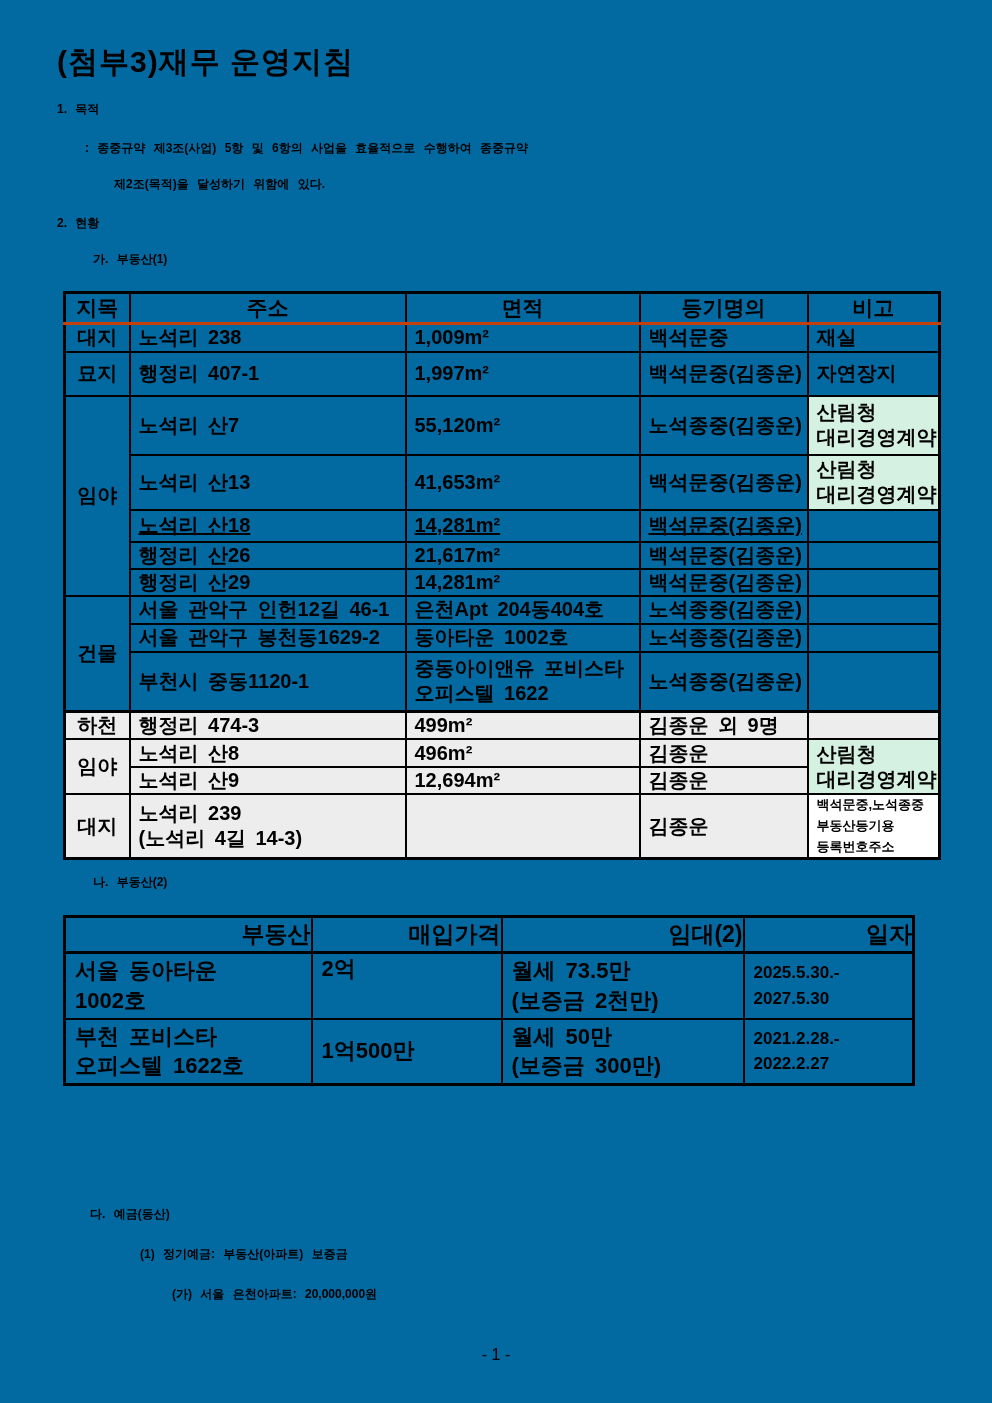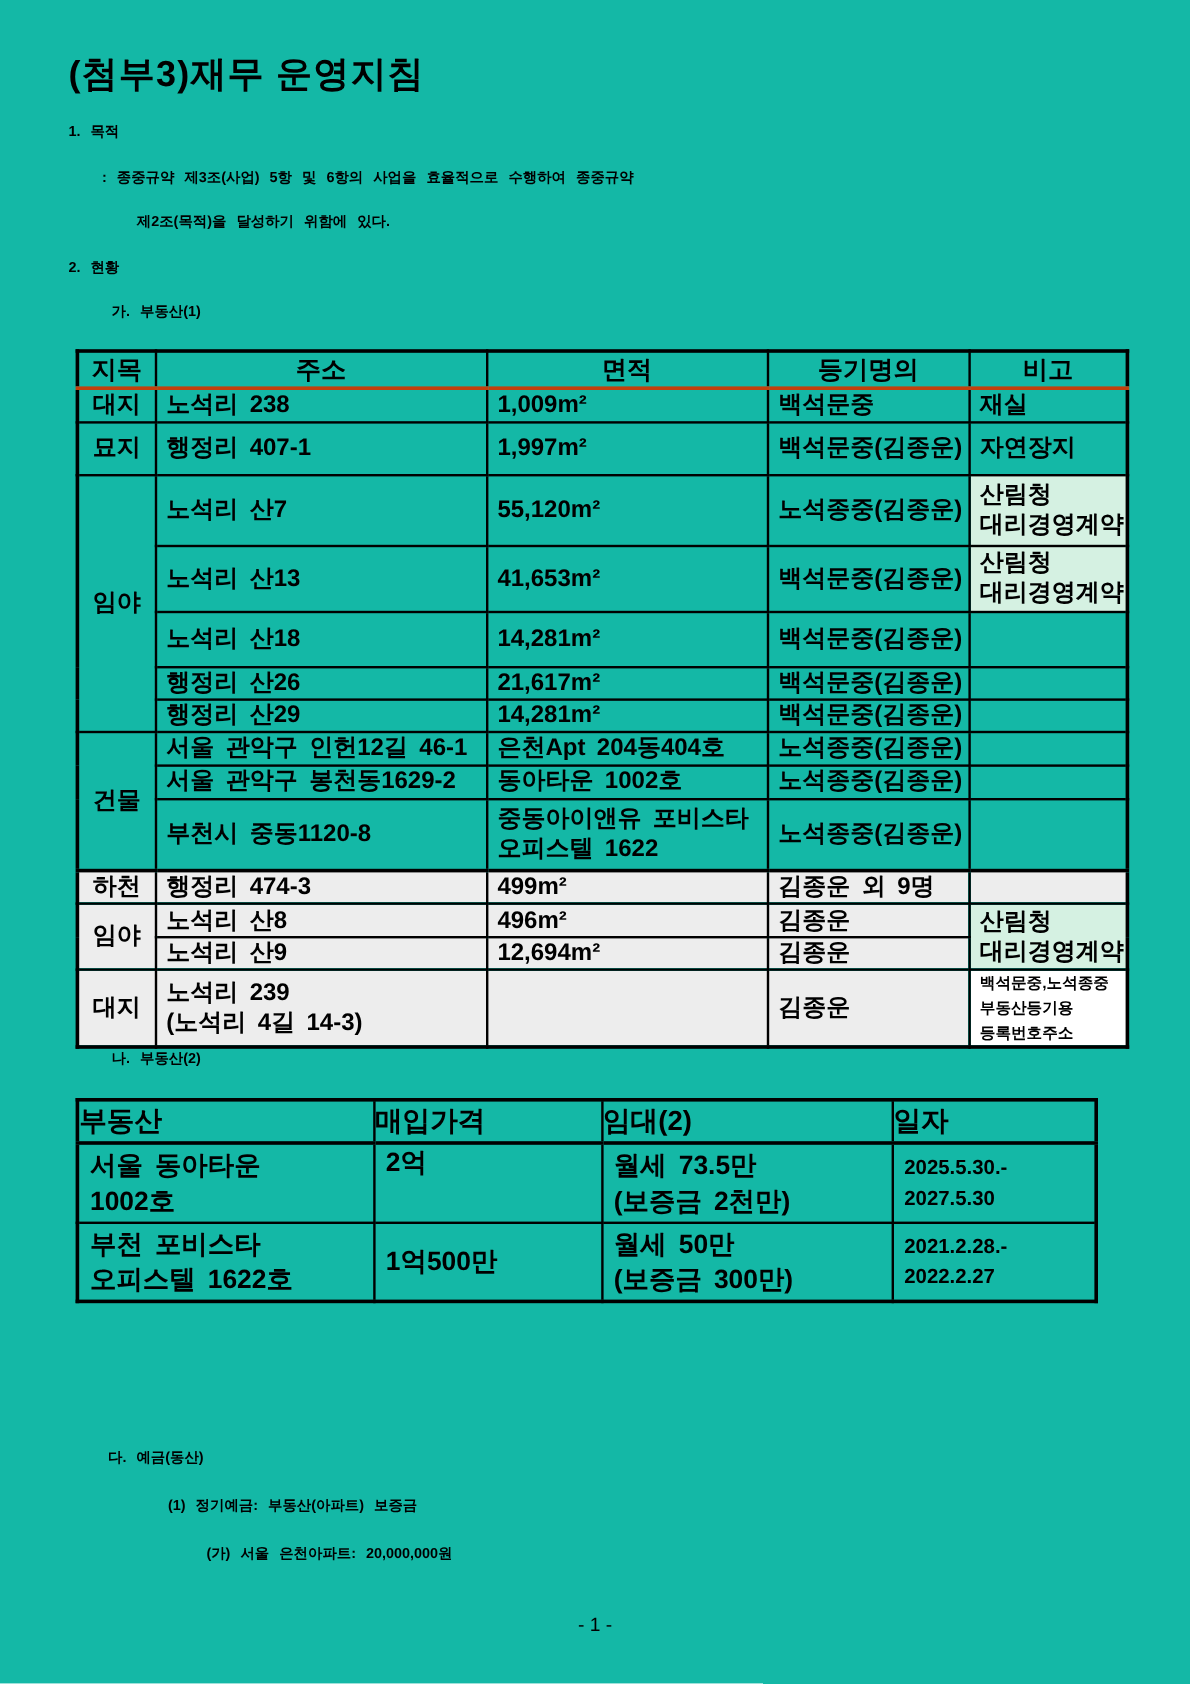--- a/index.html
+++ b/index.html
@@ -1,36 +1,36 @@
 <!DOCTYPE html>
 <html><head>
 <meta charset="utf-8">
 <style>
   html,body{margin:0;padding:0;background:#fff;}
   .page{
     position:relative;
     width:992px;height:1403px;
-    background:#14b8a6;
+    background:#0369a1;
     font-family:"Liberation Sans","DejaVu Sans",sans-serif;
     font-weight:700;
     color:#000;
     overflow:hidden;
   }
   .abs{position:absolute;}
   .title{font-size:30px;letter-spacing:1px;}
   .h20{font-size:12px;word-spacing:5px;}
   .footer{font-size:16px;font-weight:400;width:992px;text-align:center;}
 
   table{border-collapse:collapse;table-layout:fixed;}
   .t1{width:875px;font-size:20px;}
   .t1 th{font-size:21px;text-align:center;padding:0;}
   .t1 td,.t1 th{border:2px solid #000;vertical-align:middle;overflow:hidden;}
   .t1 td{padding:0 0 0 8px;word-spacing:4px;line-height:1.25;}
   .t2{width:849px;font-size:22px;}
-  .t2 th{font-size:23px;text-align:left;padding:0;}
+  .t2 th{font-size:23px;text-align:right;padding:0;}
   .t2 td,.t2 th{border:2px solid #000;vertical-align:middle;overflow:hidden;}
   .t2 td{padding:0 0 0 9px;word-spacing:4px;line-height:1.35;}
 
   .c{text-align:center;padding:0 !important;}
   .small{font-size:20px;}
   .tiny{font-size:13px;line-height:1.6 !important;}
   .date{font-size:17px;line-height:1.5 !important;}
   .green{background:#d5f1e2;}
   .grey td{background:#ededed;}
   .whitebg{background:#ffffff !important;}
@@ -95,21 +95,21 @@
     </tr>
     <tr style="height:55px;">
       <td>노석리 산13</td>
       <td>41,653m²</td>
       <td>백석문중(김종운)</td>
       <td class="green">
         <div>산림청</div>
         <div>대리경영계약</div>
       </td>
     </tr>
-    <tr style="height:46px;">
+    <tr style="height:32px;text-decoration:underline;">
       <td>노석리 산18</td>
       <td>14,281m²</td>
       <td>백석문중(김종운)</td>
       <td></td>
     </tr>
     <tr style="height:27px;">
       <td>행정리 산26</td>
       <td>21,617m²</td>
       <td>백석문중(김종운)</td>
       <td></td>
@@ -127,21 +127,21 @@
       <td>노석종중(김종운)</td>
       <td></td>
     </tr>
     <tr style="height:28px;">
       <td class="small">서울 관악구 봉천동1629-2</td>
       <td>동아타운 1002호</td>
       <td>노석종중(김종운)</td>
       <td></td>
     </tr>
     <tr style="height:60px;">
-      <td>부천시 중동1120-8</td>
+      <td>부천시 중동1120-1</td>
       <td>
         <div>중동아이앤유 포비스타</div>
         <div>오피스텔 1622</div>
       </td>
       <td>노석종중(김종운)</td>
       <td></td>
     </tr>
     <tr class="grey thicktop" style="height:27px;">
       <td class="c">하천</td>
       <td>행정리 474-3</td>

